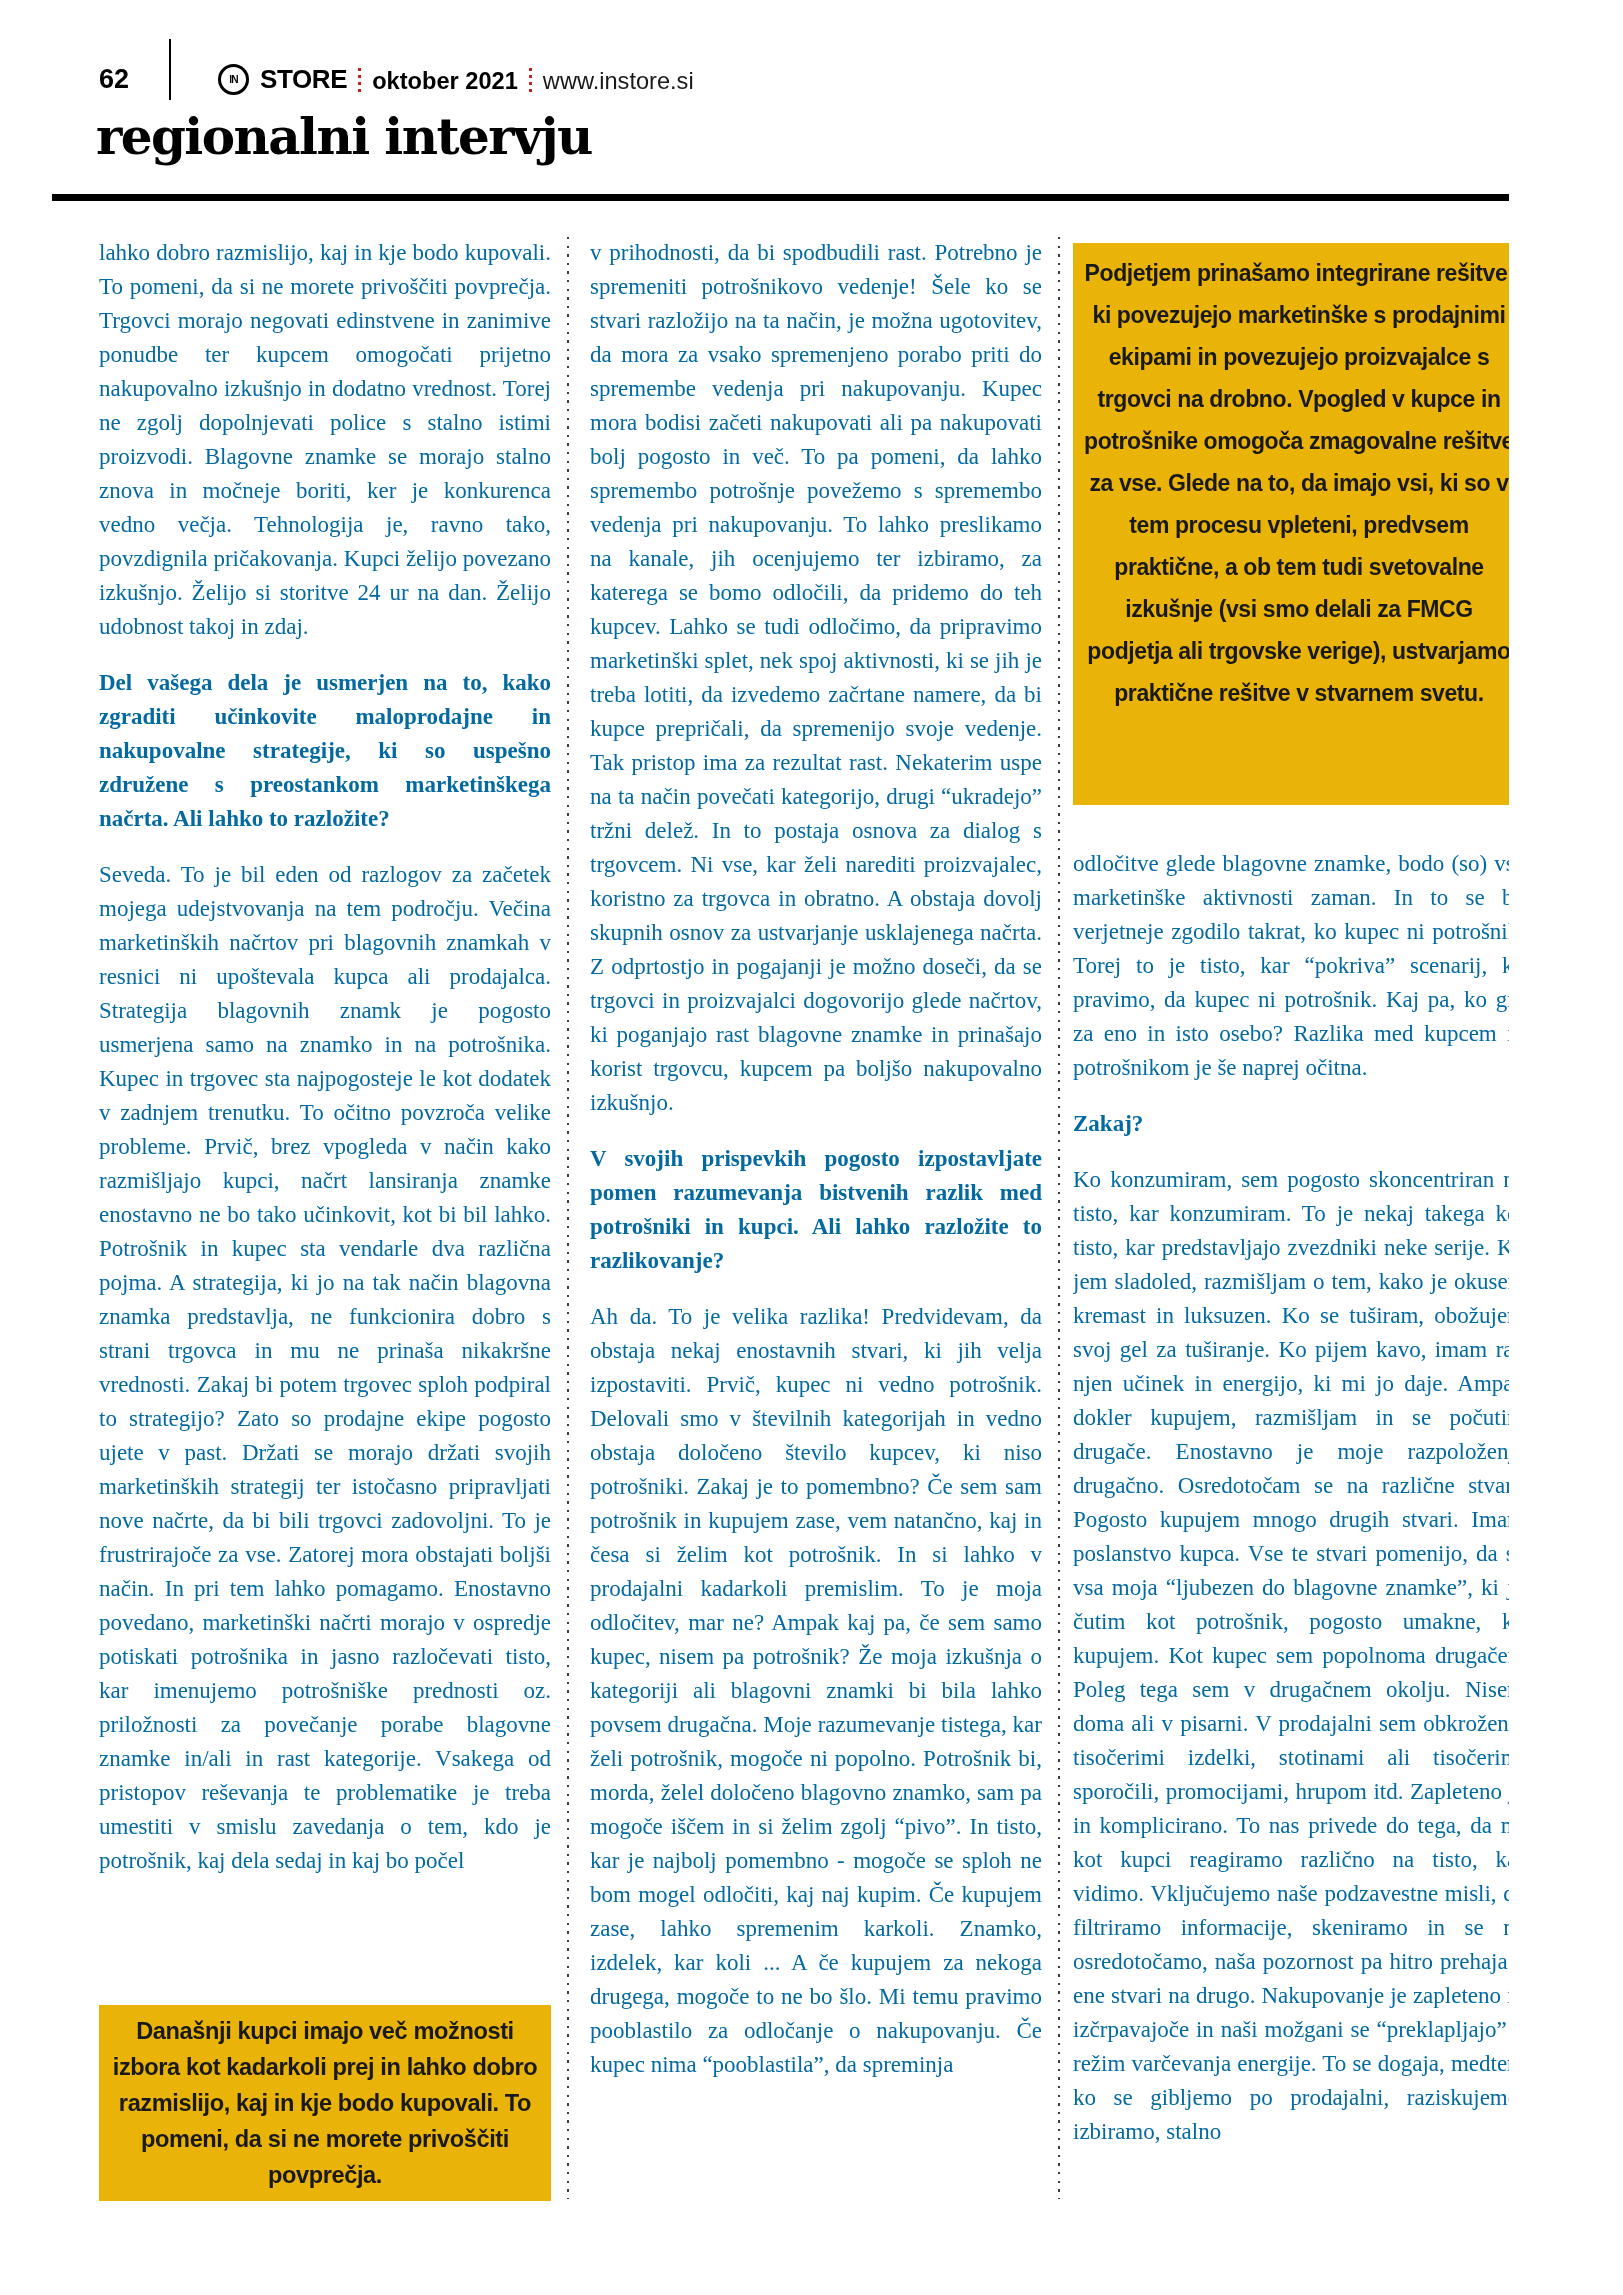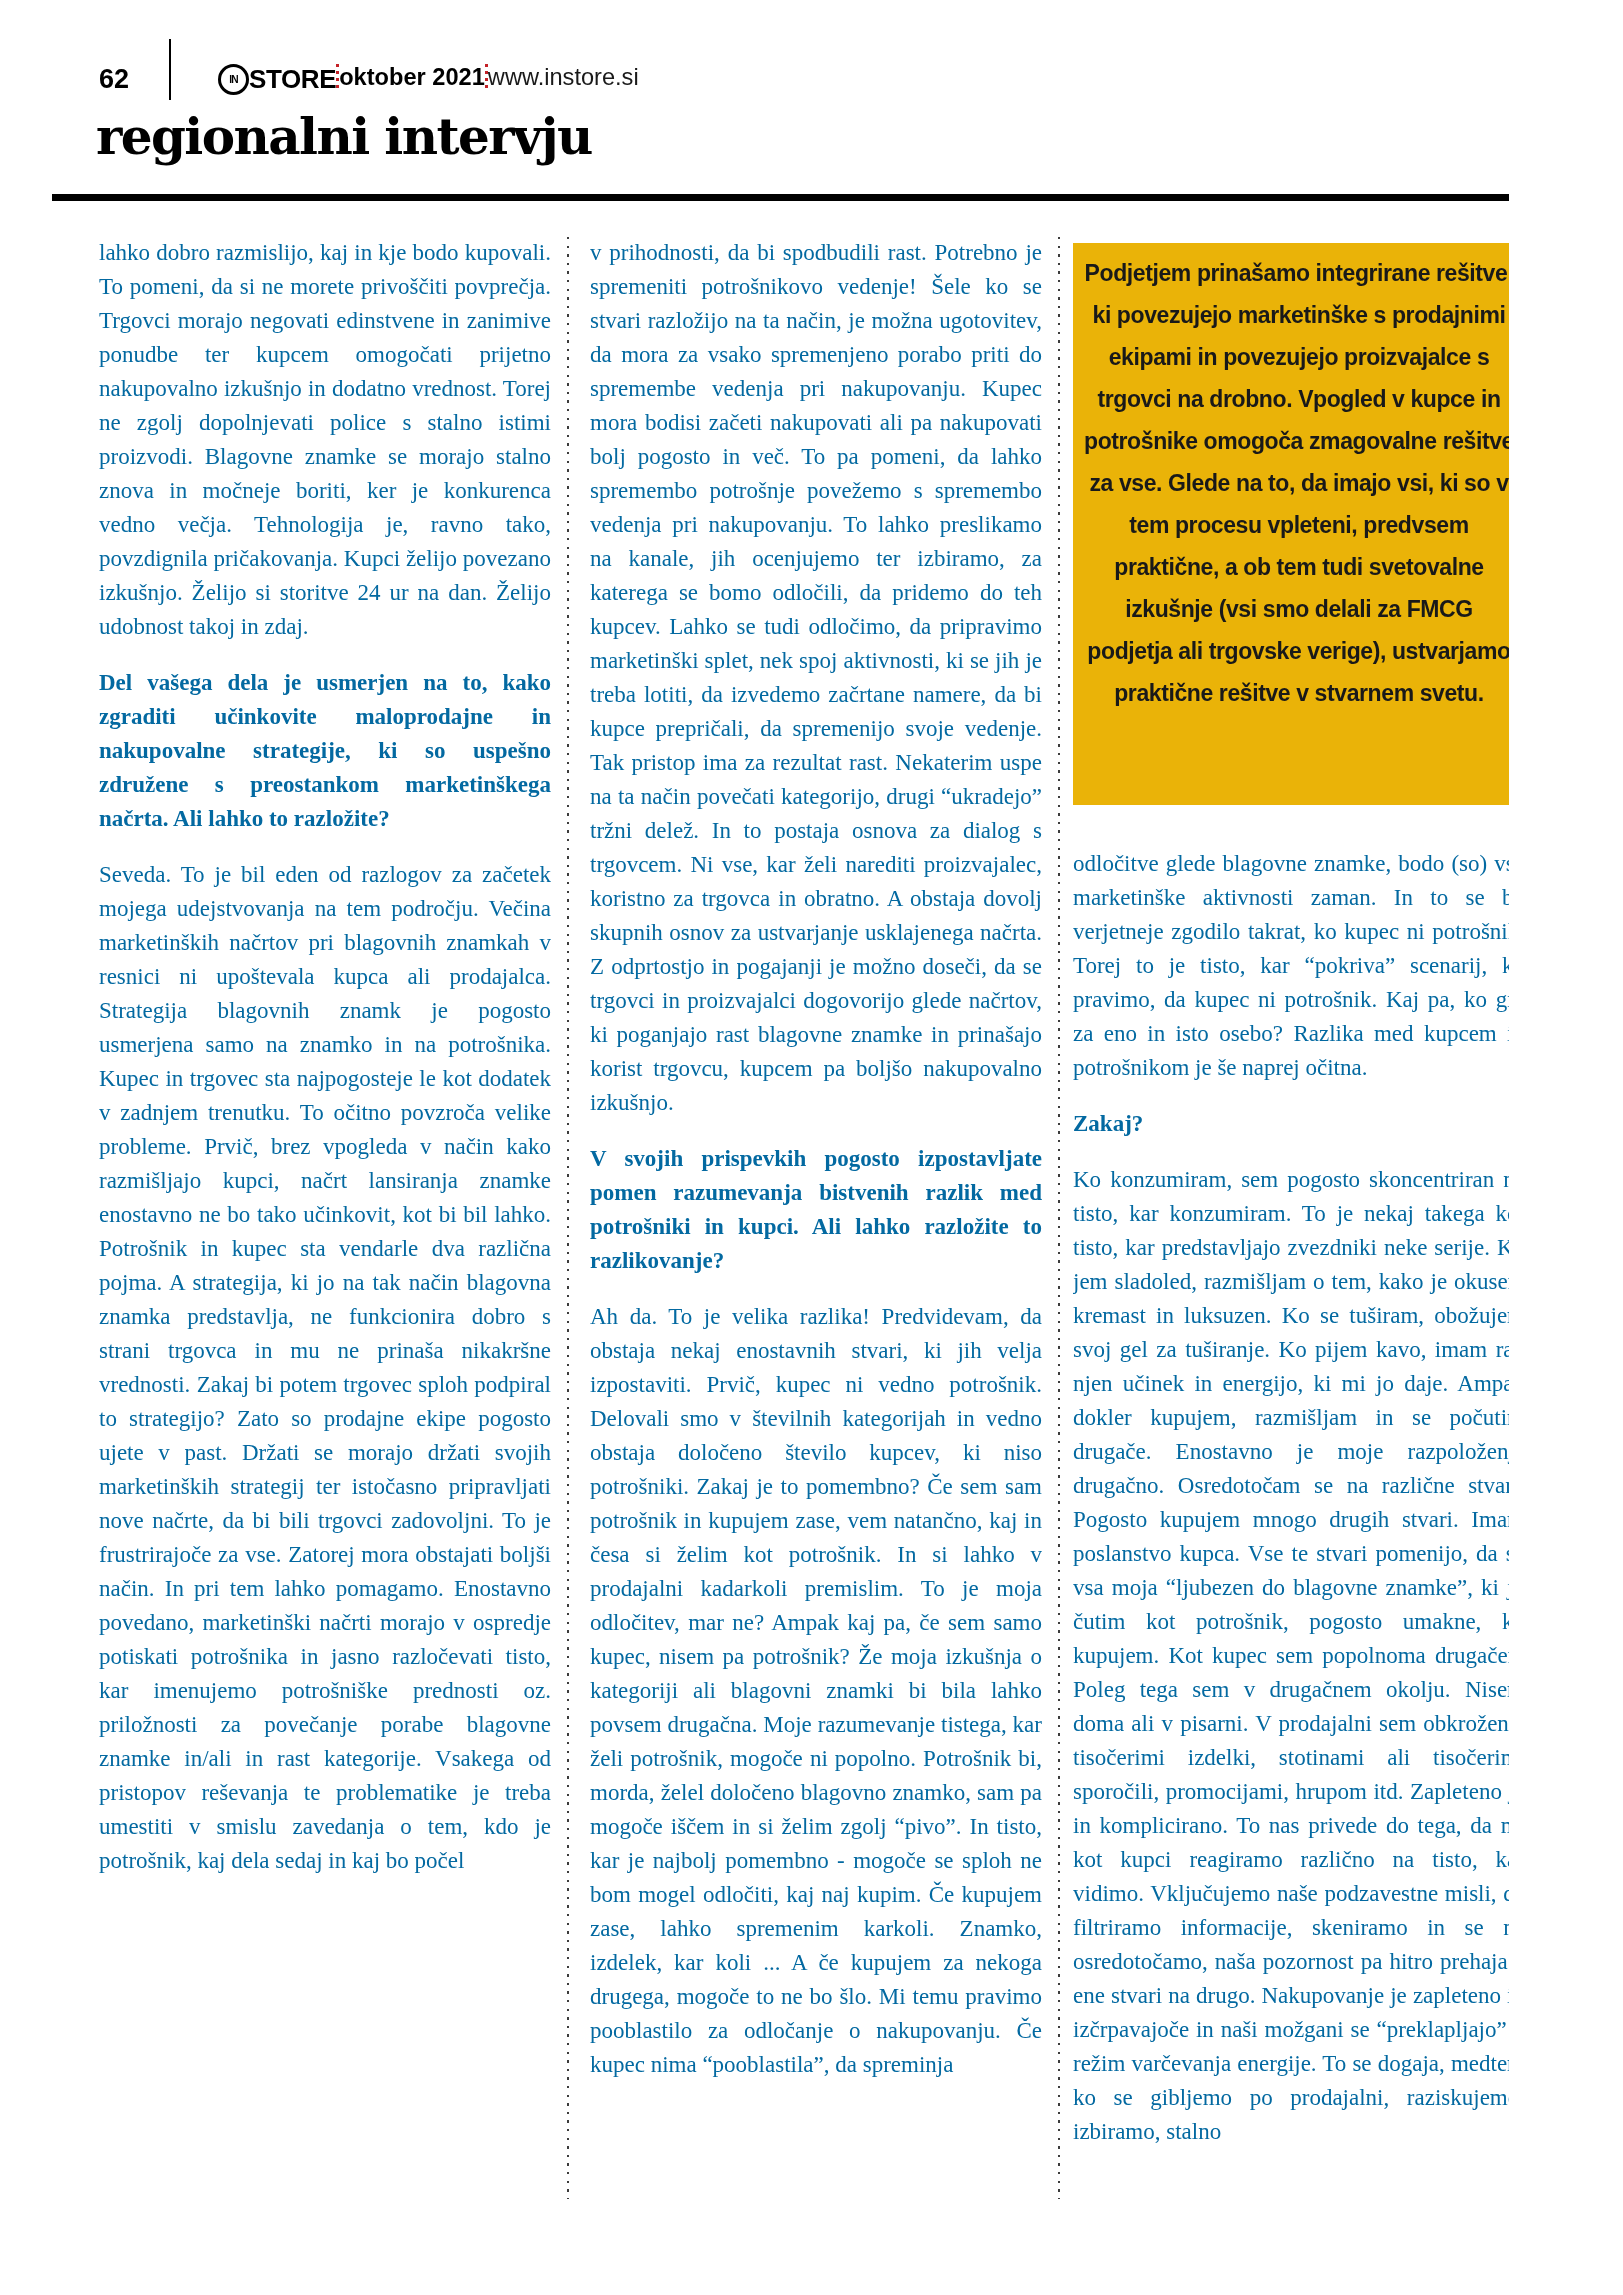--- a/index.html
+++ b/index.html
@@ -2,21 +2,21 @@
 <html style="font-size:12.6px"><head>
 <meta charset="utf-8">
 <style>
   html,body{margin:0;padding:0;background:#ffffff;}
   .page{position:relative;width:1509px;height:2295px;background:#ffffff;overflow:hidden;
         font-family:"Liberation Serif",serif;color:#111;}
 
   
   .pgnum{position:absolute;left:99px;top:64px;font:700 27px "Liberation Sans",sans-serif;color:#000;}
   .head-vline{position:absolute;left:169px;top:39px;width:2.4px;height:61px;background:#000;}
-  .masthead{position:absolute;left:218px;top:64px;height:31px;display:flex;align-items:flex-start;}
+  .masthead{position:absolute;left:218px;top:64px;height:31px;display:flex;align-items:flex-end;gap:11px;}
   .logo-circle{width:25px;height:25px;border:3.1px solid #000;border-radius:50%;
                display:flex;align-items:center;justify-content:center;
                font:800 10.2px "Liberation Sans",sans-serif;letter-spacing:-0.8px;color:#000;}
   .logo-store{font:800 26px "Liberation Sans",sans-serif;letter-spacing:-0.4px;color:#000;}
   .red-sep{width:3.1px;height:27px;
            background-image:repeating-linear-gradient(to bottom,#c42127 0 3.1px,transparent 3.1px 7px);}
   .issue{font:700 23.6px "Liberation Sans",sans-serif;color:#000;}
   .site{font:400 23.6px "Liberation Sans",sans-serif;color:#1a1a1a;}
 
   .sec-title{position:absolute;left:96px;top:107px;
@@ -79,15 +79,16 @@
     <p>Ah da. To je velika razlika! Predvidevam, da obstaja nekaj enostavnih stvari, ki jih velja izpostaviti. Prvič, kupec ni vedno potrošnik. Delovali smo v številnih kategorijah in vedno obstaja določeno število kupcev, ki niso potrošniki. Zakaj je to pomembno? Če sem sam potrošnik in kupujem zase, vem natančno, kaj in česa si želim kot potrošnik. In si lahko v prodajalni kadarkoli premislim. To je moja odločitev, mar ne? Ampak kaj pa, če sem samo kupec, nisem pa potrošnik? Že moja izkušnja o kategoriji ali blagovni znamki bi bila lahko povsem drugačna. Moje razumevanje tistega, kar želi potrošnik, mogoče ni popolno. Potrošnik bi, morda, želel določeno blagovno znamko, sam pa mogoče iščem in si želim zgolj “pivo”. In tisto, kar je najbolj pomembno - mogoče se sploh ne bom mogel odločiti, kaj naj kupim. Če kupujem zase, lahko spremenim karkoli. Znamko, izdelek, kar koli ... A če kupujem za nekoga drugega, mogoče to ne bo šlo. Mi temu pravimo pooblastilo za odločanje o nakupovanju. Če kupec nima “pooblastila”, da spreminja</p>
   </div>
 
   <div class="quote-box" id="qbox2">Podjetjem prinašamo integrirane rešitve, ki povezujejo marketinške s prodajnimi ekipami in povezujejo proizvajalce s trgovci na drobno. Vpogled v kupce in potrošnike omogoča zmagovalne rešitve za vse. Glede na to, da imajo vsi, ki so v tem procesu vpleteni, predvsem praktične, a ob tem tudi svetovalne izkušnje (vsi smo delali za FMCG podjetja ali trgovske verige), ustvarjamo praktične rešitve v stvarnem svetu.</div>
   <div class="col" id="col3">
     <p>odločitve glede blagovne znamke, bodo (so) vse marketinške aktivnosti zaman. In to se bo verjetneje zgodilo takrat, ko kupec ni potrošnik. Torej to je tisto, kar “pokriva” scenarij, ko pravimo, da kupec ni potrošnik. Kaj pa, ko gre za eno in isto osebo? Razlika med kupcem in potrošnikom je še naprej očitna.</p>
     <p class="q">Zakaj?</p>
     <p>Ko konzumiram, sem pogosto skoncentriran na tisto, kar konzumiram. To je nekaj takega kot tisto, kar predstavljajo zvezdniki neke serije. Ko jem sladoled, razmišljam o tem, kako je okusen, kremast in luksuzen. Ko se tuširam, obožujem svoj gel za tuširanje. Ko pijem kavo, imam rad njen učinek in energijo, ki mi jo daje. Ampak dokler kupujem, razmišljam in se počutim drugače. Enostavno je moje razpoloženje drugačno. Osredotočam se na različne stvari. Pogosto kupujem mnogo drugih stvari. Imam poslanstvo kupca. Vse te stvari pomenijo, da se vsa moja “ljubezen do blagovne znamke”, ki jo čutim kot potrošnik, pogosto umakne, ko kupujem. Kot kupec sem popolnoma drugačen. Poleg tega sem v drugačnem okolju. Nisem doma ali v pisarni. V prodajalni sem obkrožen s tisočerimi izdelki, stotinami ali tisočerimi sporočili, promocijami, hrupom itd. Zapleteno je in komplicirano. To nas privede do tega, da mi kot kupci reagiramo različno na tisto, kar vidimo. Vključujemo naše podzavestne misli, da filtriramo informacije, skeniramo in se ne osredotočamo, naša pozornost pa hitro prehaja z ene stvari na drugo. Nakupovanje je zapleteno in izčrpavajoče in naši možgani se “preklapljajo” v režim varčevanja energije. To se dogaja, medtem ko se gibljemo po prodajalni, raziskujemo, izbiramo, stalno</p>
   </div>
 
+  <div class="quote-box" id="qbox1">Današnji kupci imajo več možnosti izbora kot kadarkoli prej in lahko dobro razmislijo, kaj in kje bodo kupovali. To pomeni, da si ne morete privoščiti povprečja.</div>
 
 </div>
 
 
 </body></html>

